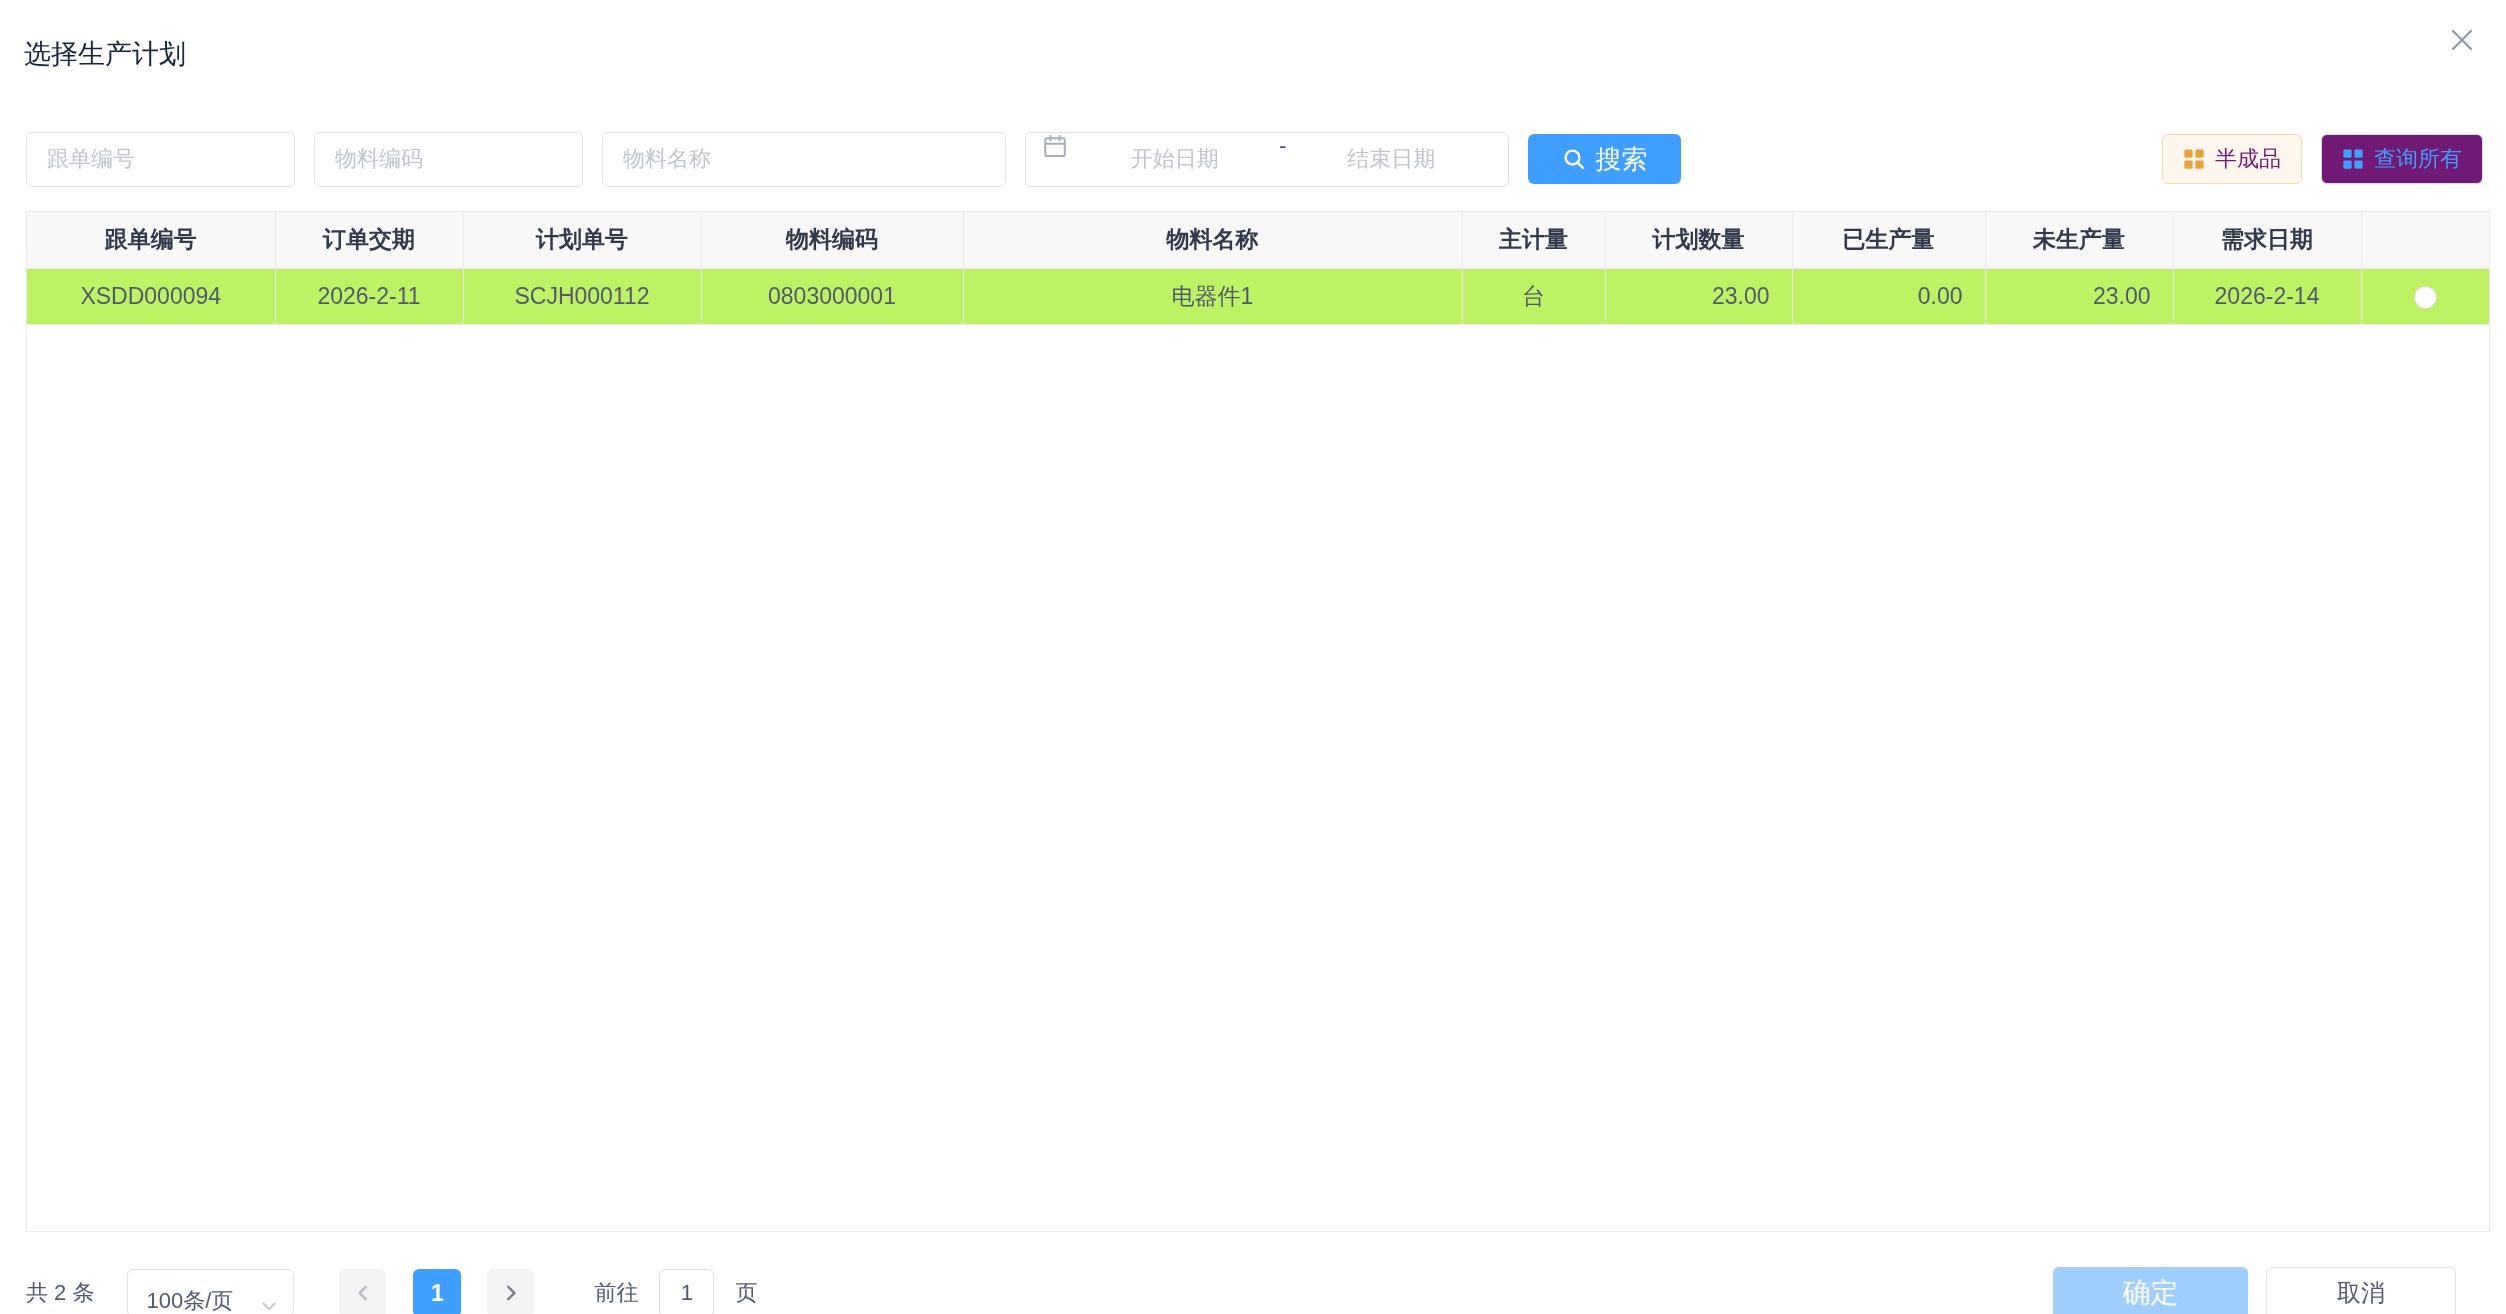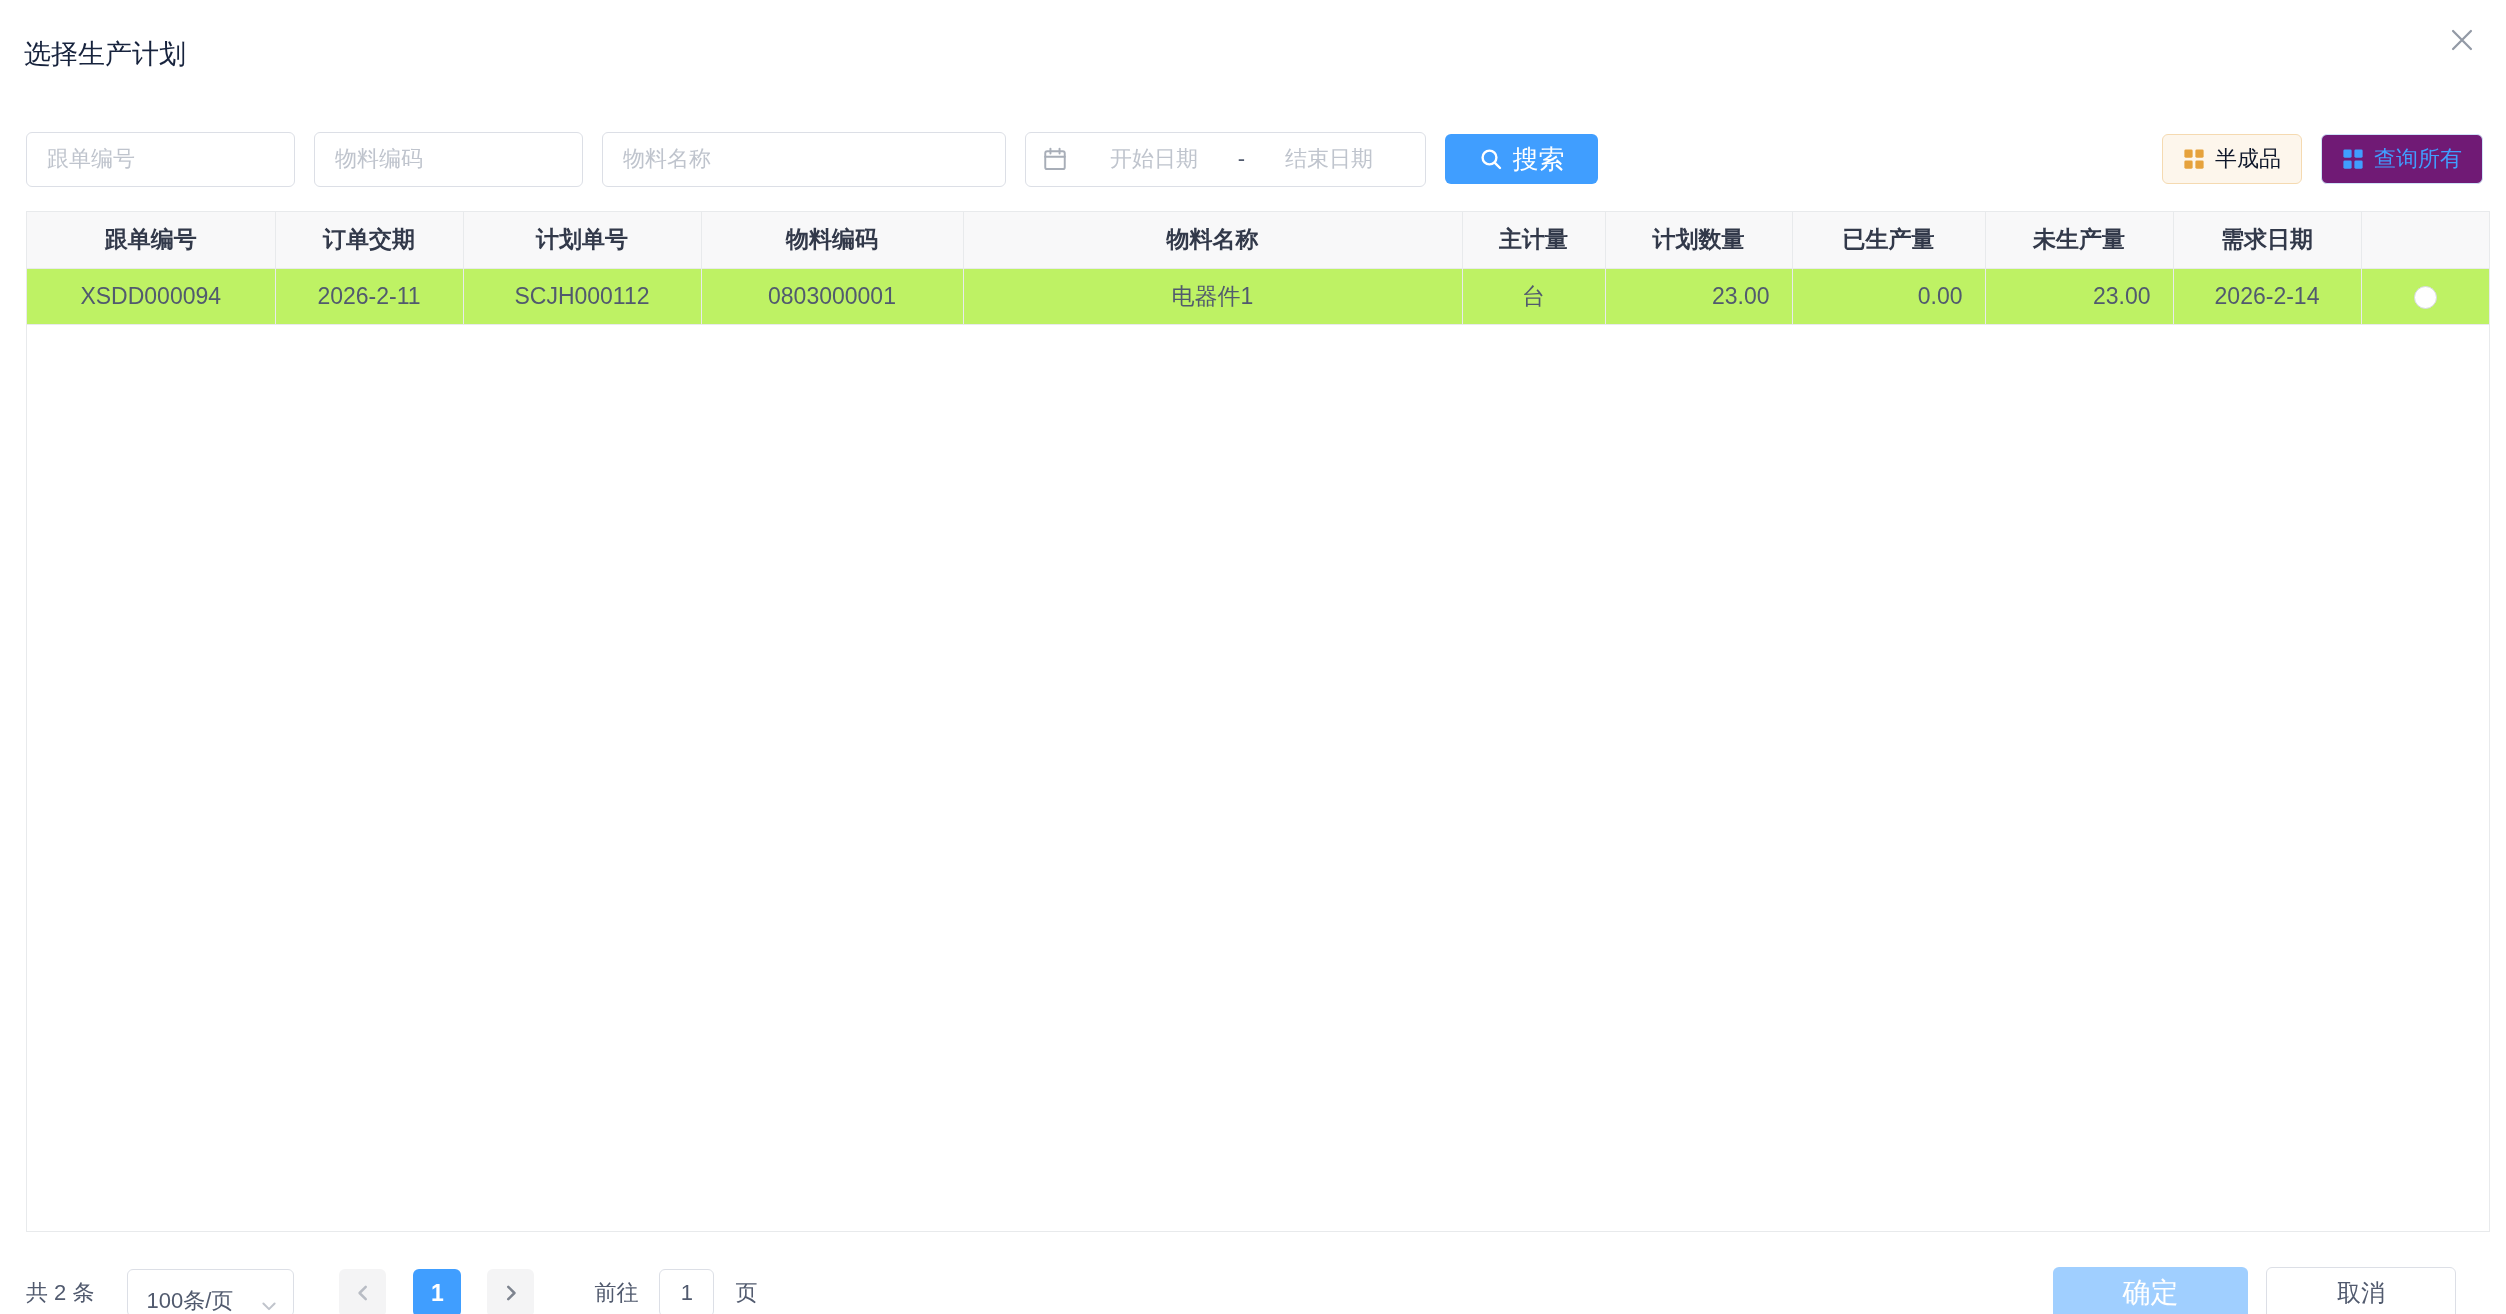--- a/index.html
+++ b/index.html
@@ -32,43 +32,43 @@
   .text-input {
     height: 55px; border: 1px solid #dcdfe6; border-radius: 6px;
     padding: 0 20px; font-size: 22px; color: #515a6e; outline: none;
     background: #fff; font-family: inherit;
   }
   .text-input::placeholder { color: #bfc4cd; }
   .w1 { width: 269px; }
   .w2 { width: 269px; }
   .w3 { width: 404px; }
   .date-range {
-    width: 401px; height: 55px; border: 1px solid #dcdfe6; border-radius: 6px;
-    display: flex; align-items: center; padding: 0 16px; background: #fff;
+    width: 484px; height: 55px; border: 1px solid #dcdfe6; border-radius: 6px;
+    display: flex; padding: 0 16px; background: #fff;
   }
   .date-range .cal { flex: 0 0 auto; display: flex; margin-right: 6px; }
   .date-range input {
     border: none; outline: none; flex: 1 1 0; min-width: 0;
     font-size: 22px; text-align: center; color: #515a6e; font-family: inherit;
   }
   .date-range input::placeholder { color: #bfc4cd; }
   .date-sep { color: #515a6e; font-size: 22px; padding: 0 4px; }
   .search-btn {
     width: 153px; height: 50px; border: none; border-radius: 6px;
     background: #409EFF; color: #fff; font-size: 26px; cursor: pointer;
     display: flex; align-items: center; justify-content: center; gap: 10px;
     font-family: inherit;
   }
   .right-group { margin-left: auto; display: flex; align-items: center; gap: 19px; }
   .chip-btn {
     height: 50px; padding: 0 20px; border-radius: 6px; font-size: 22px;
     display: flex; align-items: center; gap: 10px; cursor: pointer;
     font-family: inherit;
   }
-  .chip-warning { background: #fdf6ec; border: 1px solid #f5dab1; color: #0f172a; }
+  .chip-warning { background: #fdf6ec; border: 1px solid #f5dab1; color: #701a75; }
   .chip-info { background: #701a75; border: 1px solid #cfe3f8; color: #409EFF; }
 
   
   .table-wrap {
     position: absolute; left: 26px; top: 211px;
     width: 2464px; height: 1021px;
     border: 1px solid #e8eaec; background: #fff;
   }
   table { width: 100%; border-collapse: collapse; table-layout: fixed; }
   th, td {

